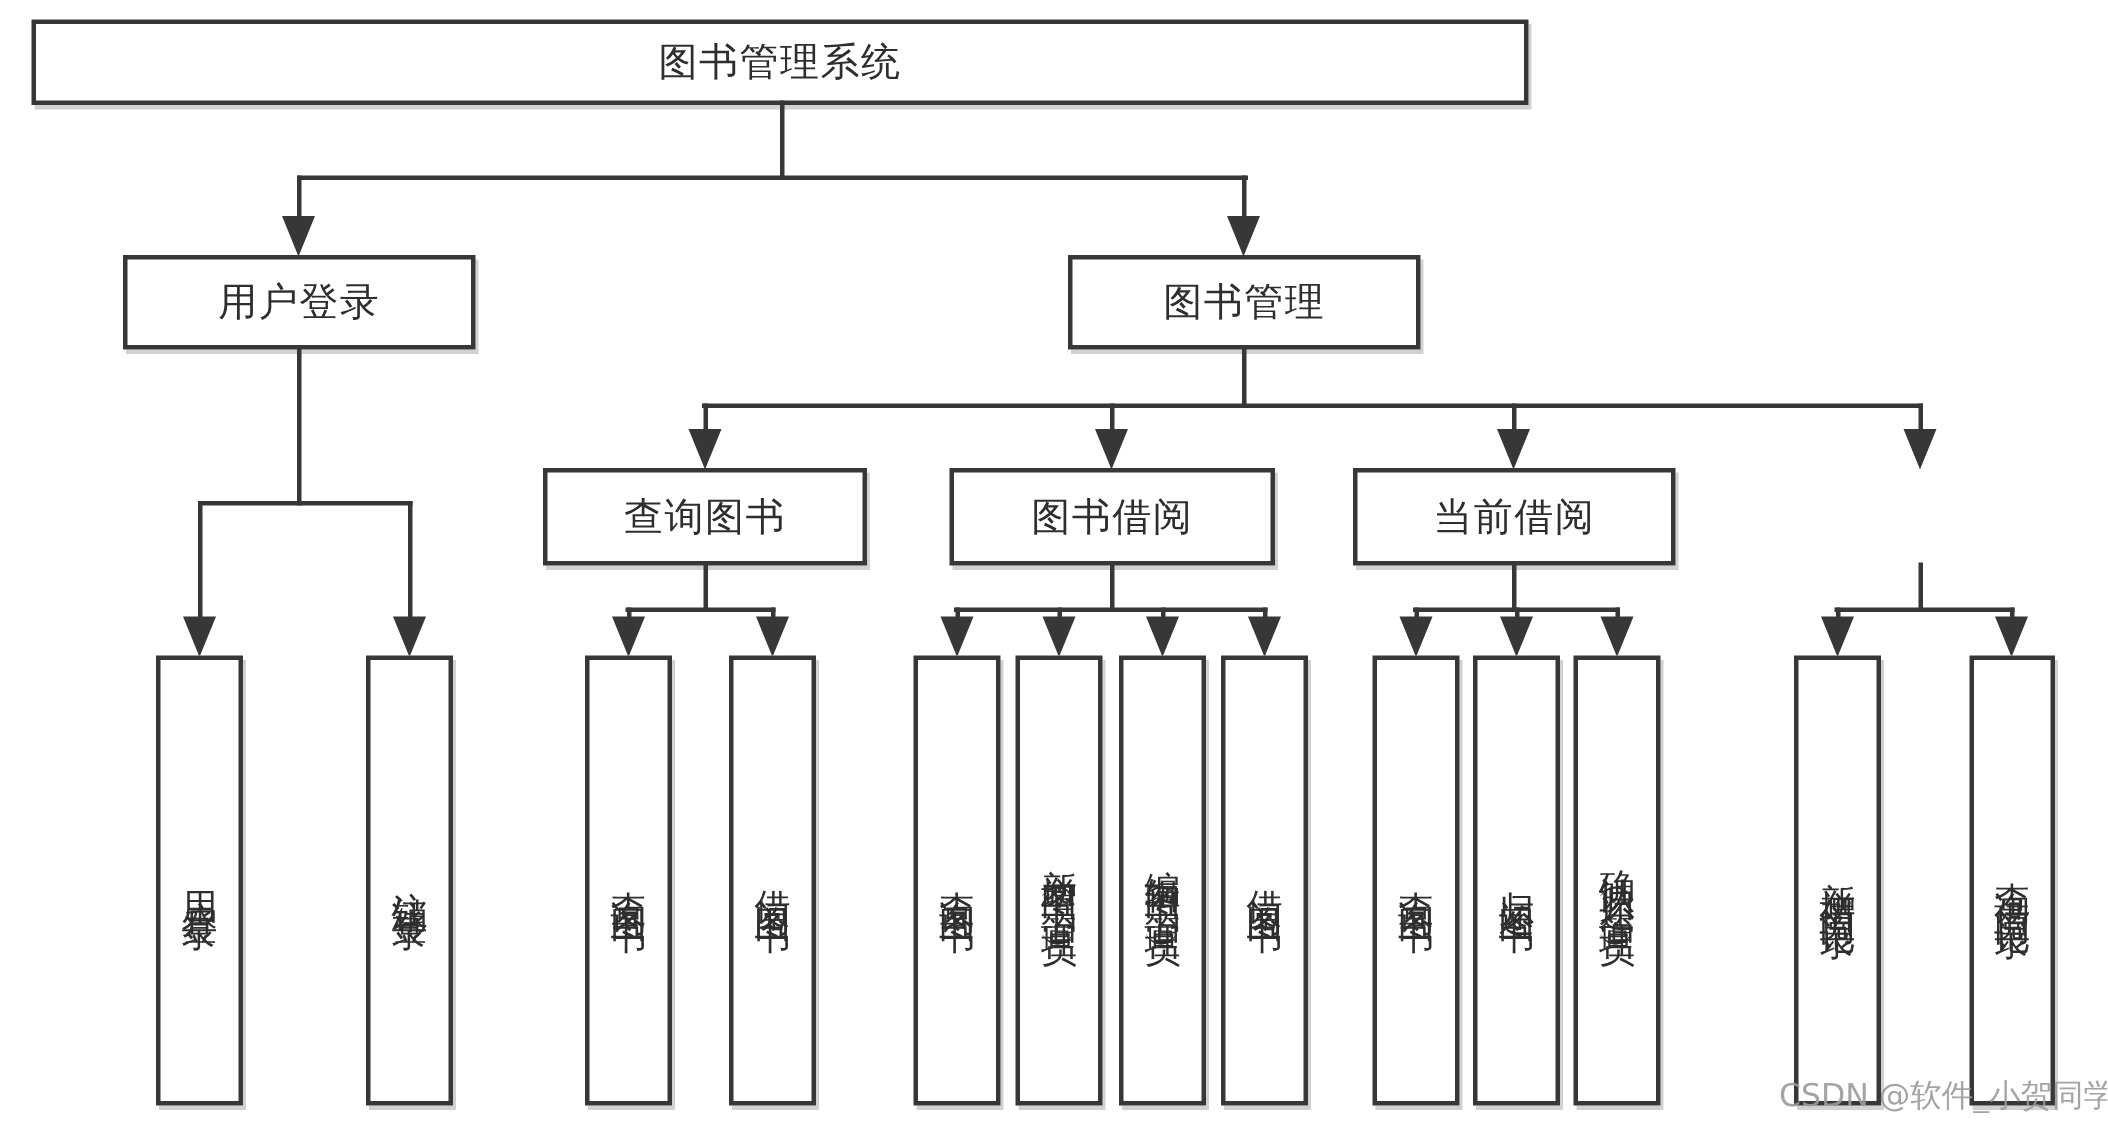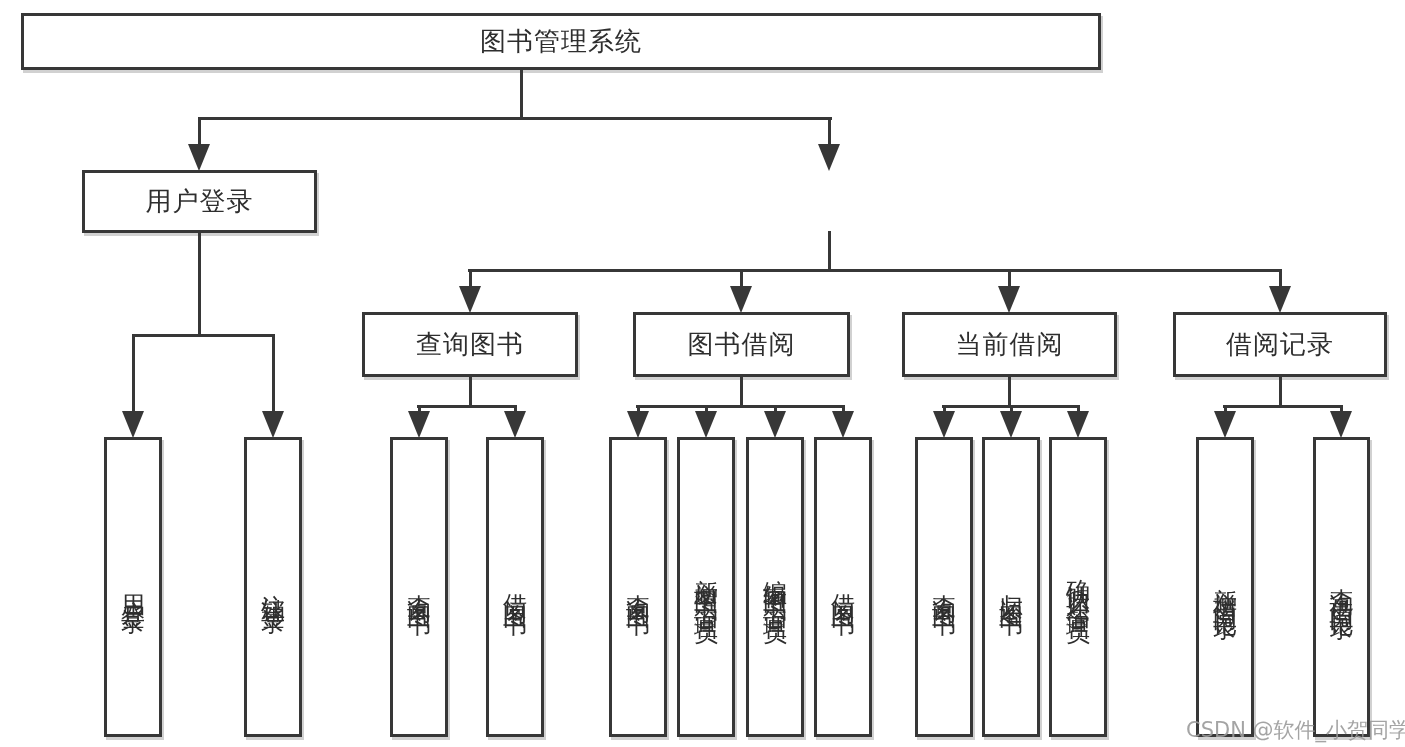--- a/index.html
+++ b/index.html
@@ -61,33 +61,36 @@
     opacity: 0.9;
     white-space: nowrap;
     z-index: 10;
   }
 </style>
 </head>
 <body>
 
 <div class="stage">
 
-  <div class="node" style="left:21px; top:13px; width:1080px; height:57px;">
+  <div class="node" style="left:21px; top:13px; width:998px; height:57px;">
     <span>图书管理系统</span>
   </div>
 
   <div class="v" style="left:520px; top:67px; height:53px;"></div>
   <div class="h" style="left:198px; top:117px; width:634px;"></div>
   <div class="v" style="left:198px; top:117px; height:30px;"></div>
   <div class="arrow" style="left:188px; top:144px;"></div>
   <div class="v" style="left:828px; top:117px; height:30px;"></div>
   <div class="arrow" style="left:818px; top:144px;"></div>
 
   <div class="node" style="left:82px; top:170px; width:235px; height:63px;">
     <span>用户登录</span>
+  </div>
+  <div class="node" style="left:712px; top:170px; width:235px; height:63px;">
+    <span>图书管理</span>
   </div>
 
   <div class="v" style="left:198px; top:231px; height:106px;"></div>
   <div class="h" style="left:132px; top:334px; width:143px;"></div>
   <div class="v" style="left:132px; top:334px; height:78px;"></div>
   <div class="arrow" style="left:122px; top:411px;"></div>
   <div class="v" style="left:272px; top:334px; height:78px;"></div>
   <div class="arrow" style="left:262px; top:411px;"></div>
 
   <div class="v" style="left:828px; top:231px; height:41px;"></div>
@@ -102,23 +105,20 @@
   <div class="arrow" style="left:1269px; top:286px;"></div>
 
   <div class="node" style="left:362px; top:312px; width:216px; height:65px;">
     <span>查询图书</span>
   </div>
   <div class="node" style="left:633px; top:312px; width:217px; height:65px;">
     <span>图书借阅</span>
   </div>
   <div class="node" style="left:902px; top:312px; width:215px; height:65px;">
     <span>当前借阅</span>
-  </div>
-  <div class="node" style="left:1173px; top:312px; width:214px; height:65px;">
-    <span>借阅记录</span>
   </div>
 
   <div class="v" style="left:469px; top:375px; height:33px;"></div>
   <div class="h" style="left:417px; top:405px; width:100px;"></div>
   <div class="v" style="left:418px; top:405px; height:9px;"></div>
   <div class="arrow" style="left:408px; top:411px;"></div>
   <div class="v" style="left:514px; top:405px; height:9px;"></div>
   <div class="arrow" style="left:504px; top:411px;"></div>
 
   <div class="v" style="left:740px; top:375px; height:33px;"></div>

